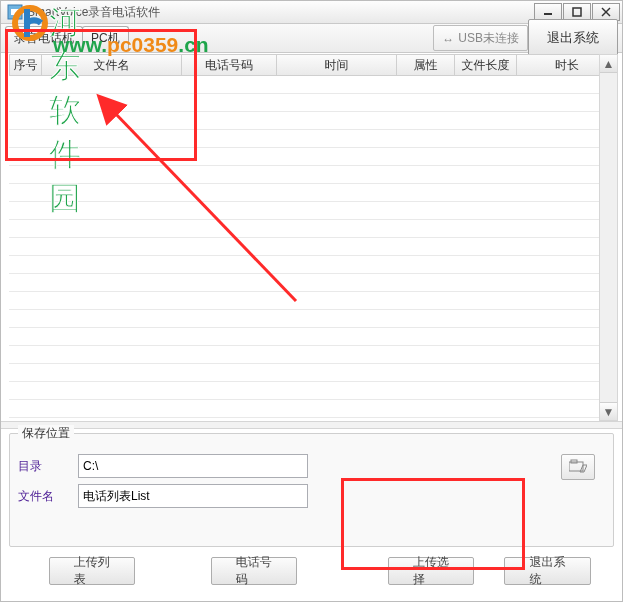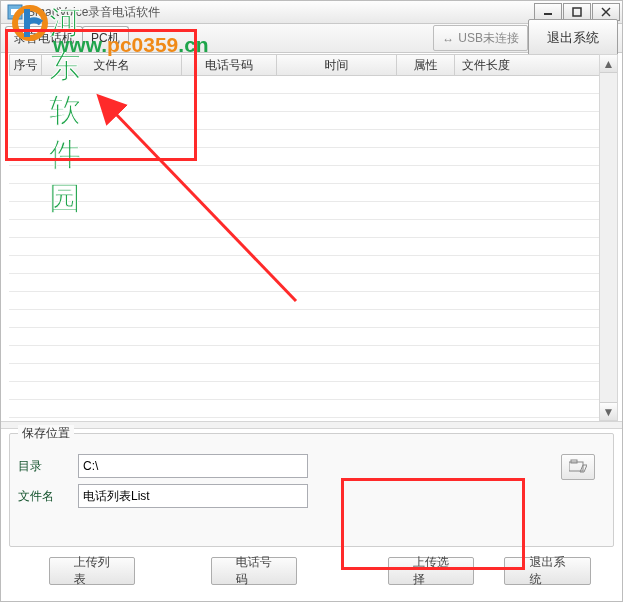--- a/index.html
+++ b/index.html
@@ -23,21 +23,21 @@
   .th{border-right:1px solid #cfcfcf;display:flex;align-items:center;justify-content:center;color:#333;font-size:12px;box-sizing:border-box;white-space:nowrap;overflow:hidden;}
   .th:last-child{border-right:none;}
   .table-body{position:absolute;top:21px;left:0;right:0;bottom:0;}
   .row-line{position:absolute;left:0;right:0;height:18px;border-bottom:1px solid #e9e9e9;}
   
   .bottom{position:absolute;left:0;right:0;bottom:0;height:180px;}
   .hr-split{height:6px;background:#f2f2f2;border-top:1px solid #d5d5d5;border-bottom:1px solid #d5d5d5;}
   .save-group{position:relative;margin:4px 8px 0 8px;border:1px solid #cfcfcf;border-radius:2px;height:90px;padding:14px 8px 8px 8px;background:#f9f9f9;}
   .save-group .legend{position:absolute;top:-9px;left:8px;background:#f9f9f9;padding:0 4px;color:#333;font-size:12px;}
   .form-row{display:flex;align-items:center;margin:6px 0;}
-  .form-row .lab{width:60px;color:#14532d;}
+  .form-row .lab{width:60px;color:#4c1d95;}
   .form-row input{width:220px;height:20px;border:1px solid #abadb3;padding:1px 4px;font-size:12px;font-family:inherit;background:#fff;}
   .iconbtn{position:absolute;right:18px;top:20px;width:32px;height:24px;border:1px solid #b0b0b0;background:linear-gradient(#fdfdfd,#e8e8e8);color:#888;border-radius:2px;display:flex;align-items:center;justify-content:center;}
   .btn-row{display:flex;align-items:center;margin:10px 10px 0 10px;gap:15px;}
   .btn{height:26px;padding:0 24px;border:1px solid #adadad;background:linear-gradient(#fcfcfc,#e5e5e5);color:#444;font-size:12px;display:flex;align-items:center;justify-content:center;border-radius:2px;}
   
   .vscroll{position:absolute;top:53px;bottom:180px;right:4px;width:17px;background:#f0f0f0;border:1px solid #d6d6d6;}
   .vscroll .up,.vscroll .down{height:17px;background:linear-gradient(#fdfdfd,#e3e3e3);border-bottom:1px solid #cfcfcf;display:flex;align-items:center;justify-content:center;color:#666;}
   .vscroll .down{position:absolute;bottom:0;left:0;right:0;border-top:1px solid #cfcfcf;border-bottom:none;}
   
   .watermark{position:absolute;left:8px;top:4px;pointer-events:none;}
@@ -93,20 +93,21 @@
   </div>
 
   <div class="table-wrap">
     <div class="table-head">
       <div class="th" style="width:32px">序号</div>
       <div class="th" style="width:140px">文件名</div>
       <div class="th" style="width:95px">电话号码</div>
       <div class="th" style="width:120px">时间</div>
       <div class="th" style="width:58px">属性</div>
       <div class="th" style="width:62px">文件长度</div>
+      <div class="th" style="flex:1">时长</div>
     </div>
     <div class="table-body" id="table-body">
         <div class="row-line" style="top: 0px;"></div>
         <div class="row-line" style="top: 18px;"></div>
         <div class="row-line" style="top: 36px;"></div>
         <div class="row-line" style="top: 54px;"></div>
         <div class="row-line" style="top: 72px;"></div>
         <div class="row-line" style="top: 90px;"></div>
         <div class="row-line" style="top: 108px;"></div>
         <div class="row-line" style="top: 126px;"></div>

